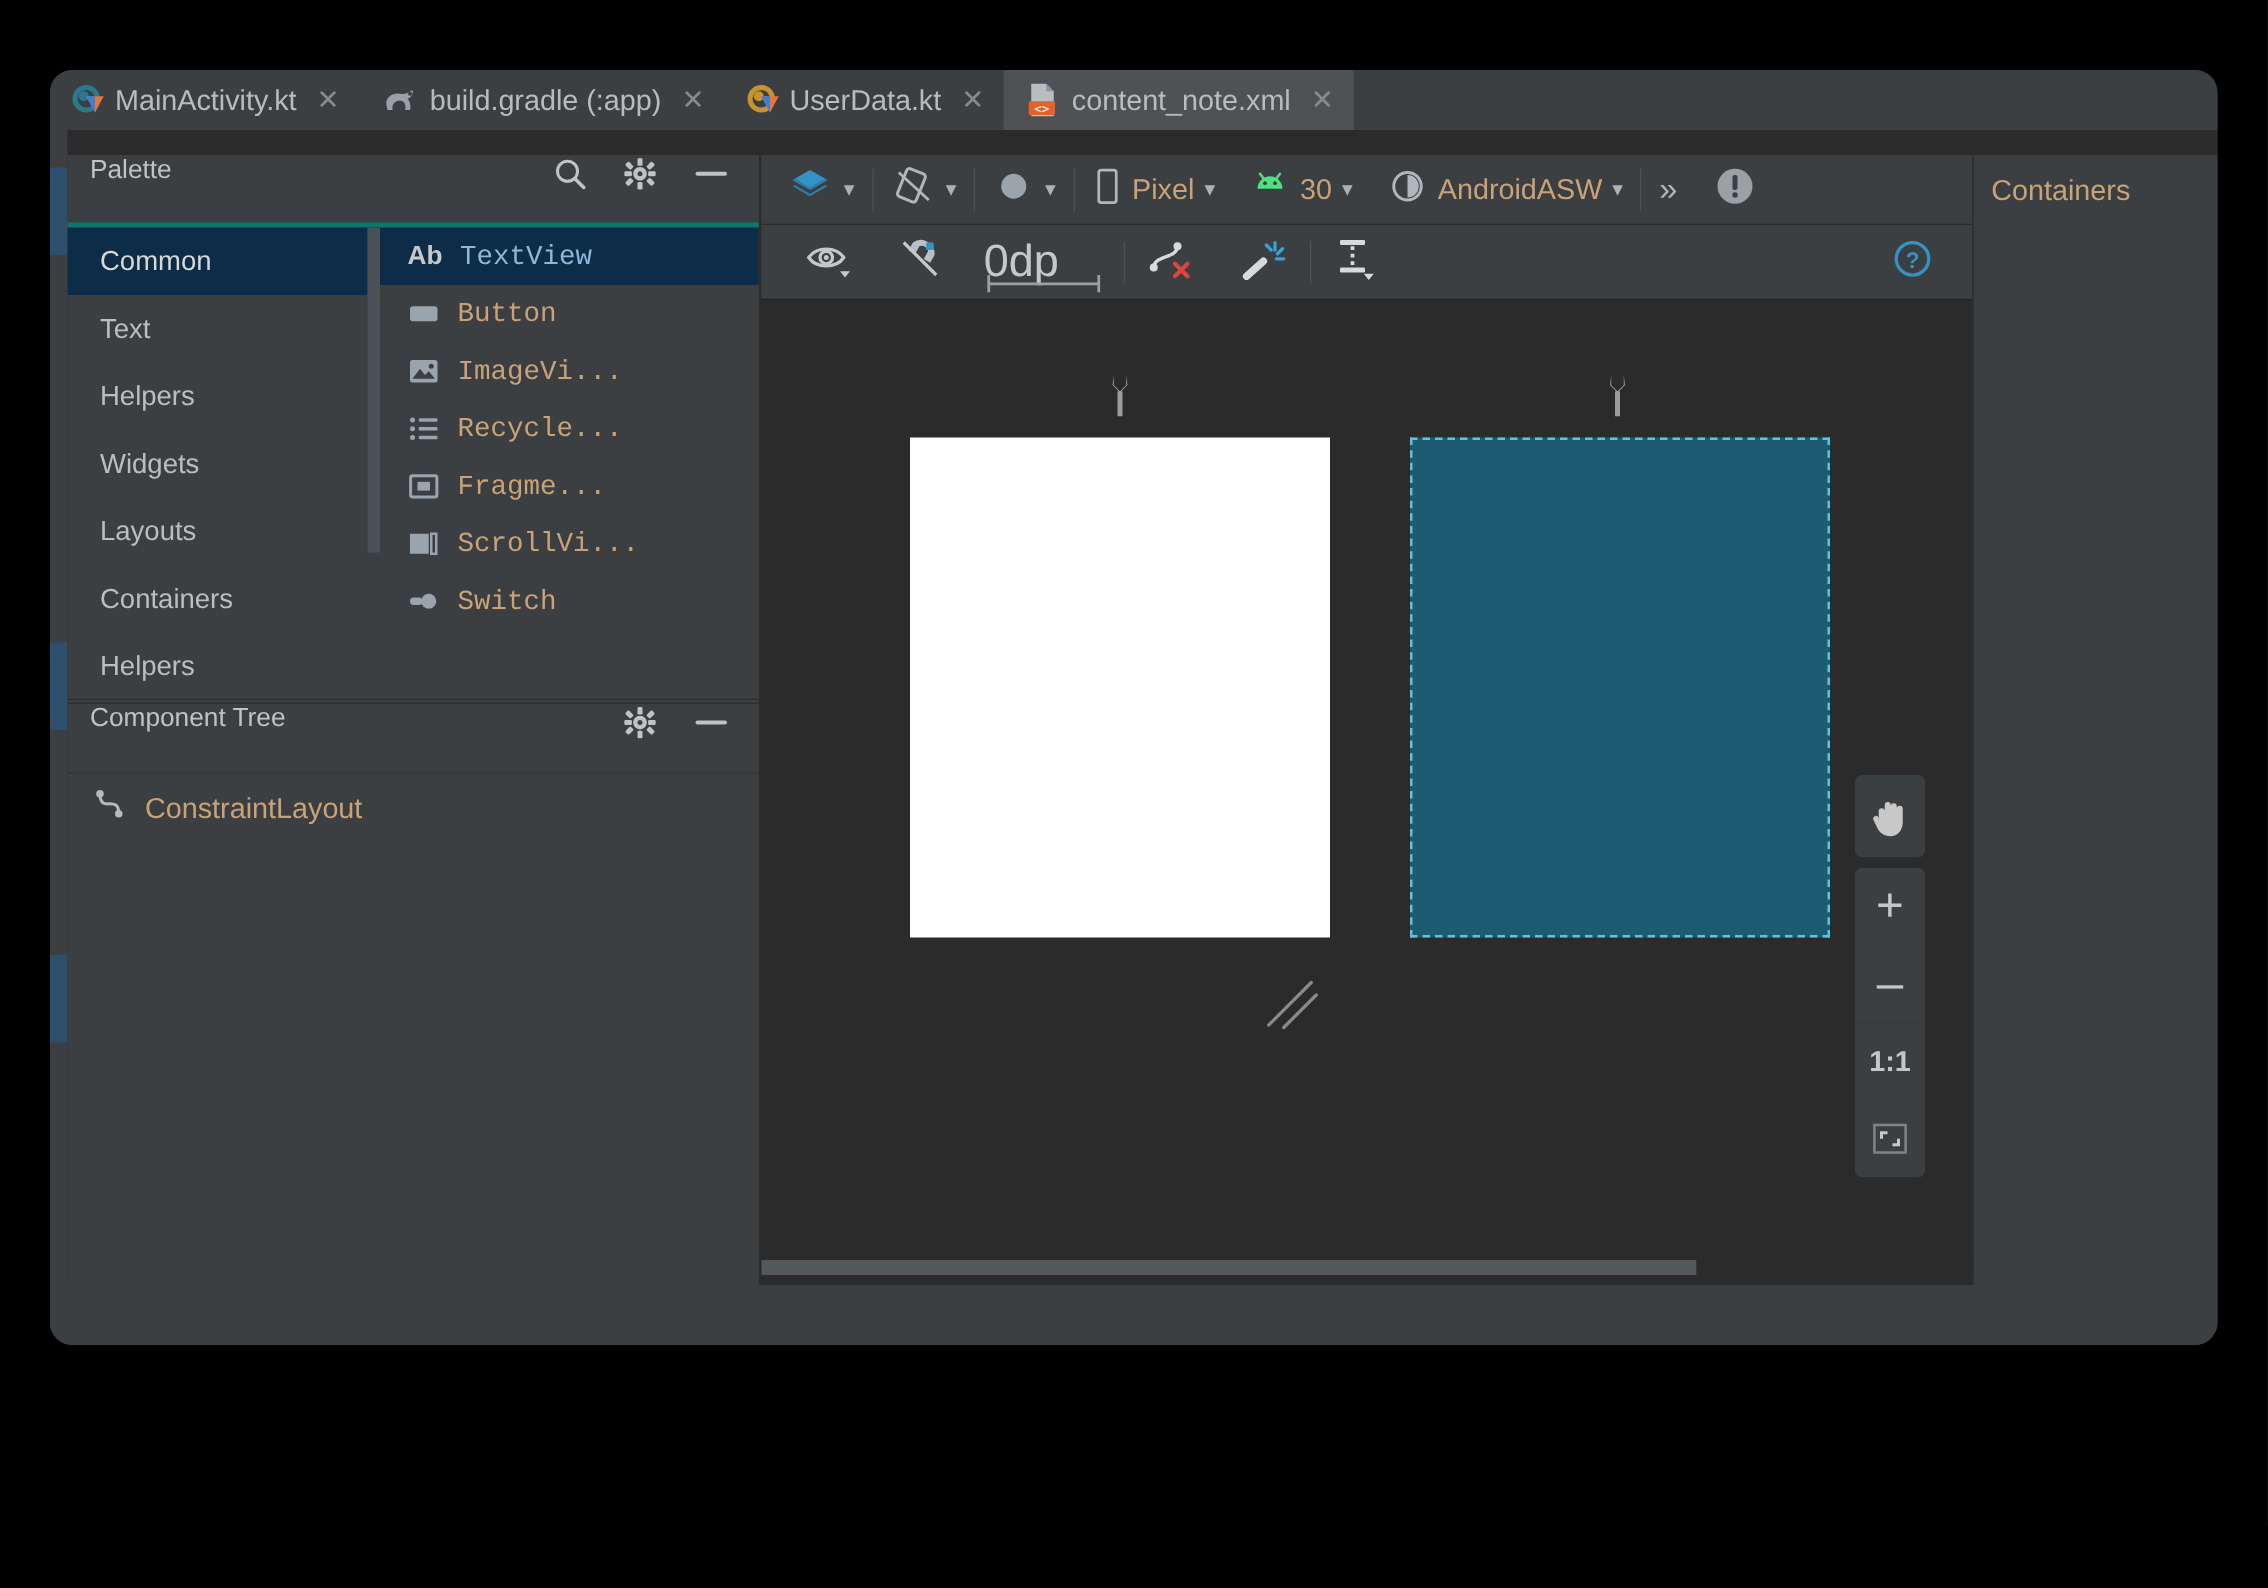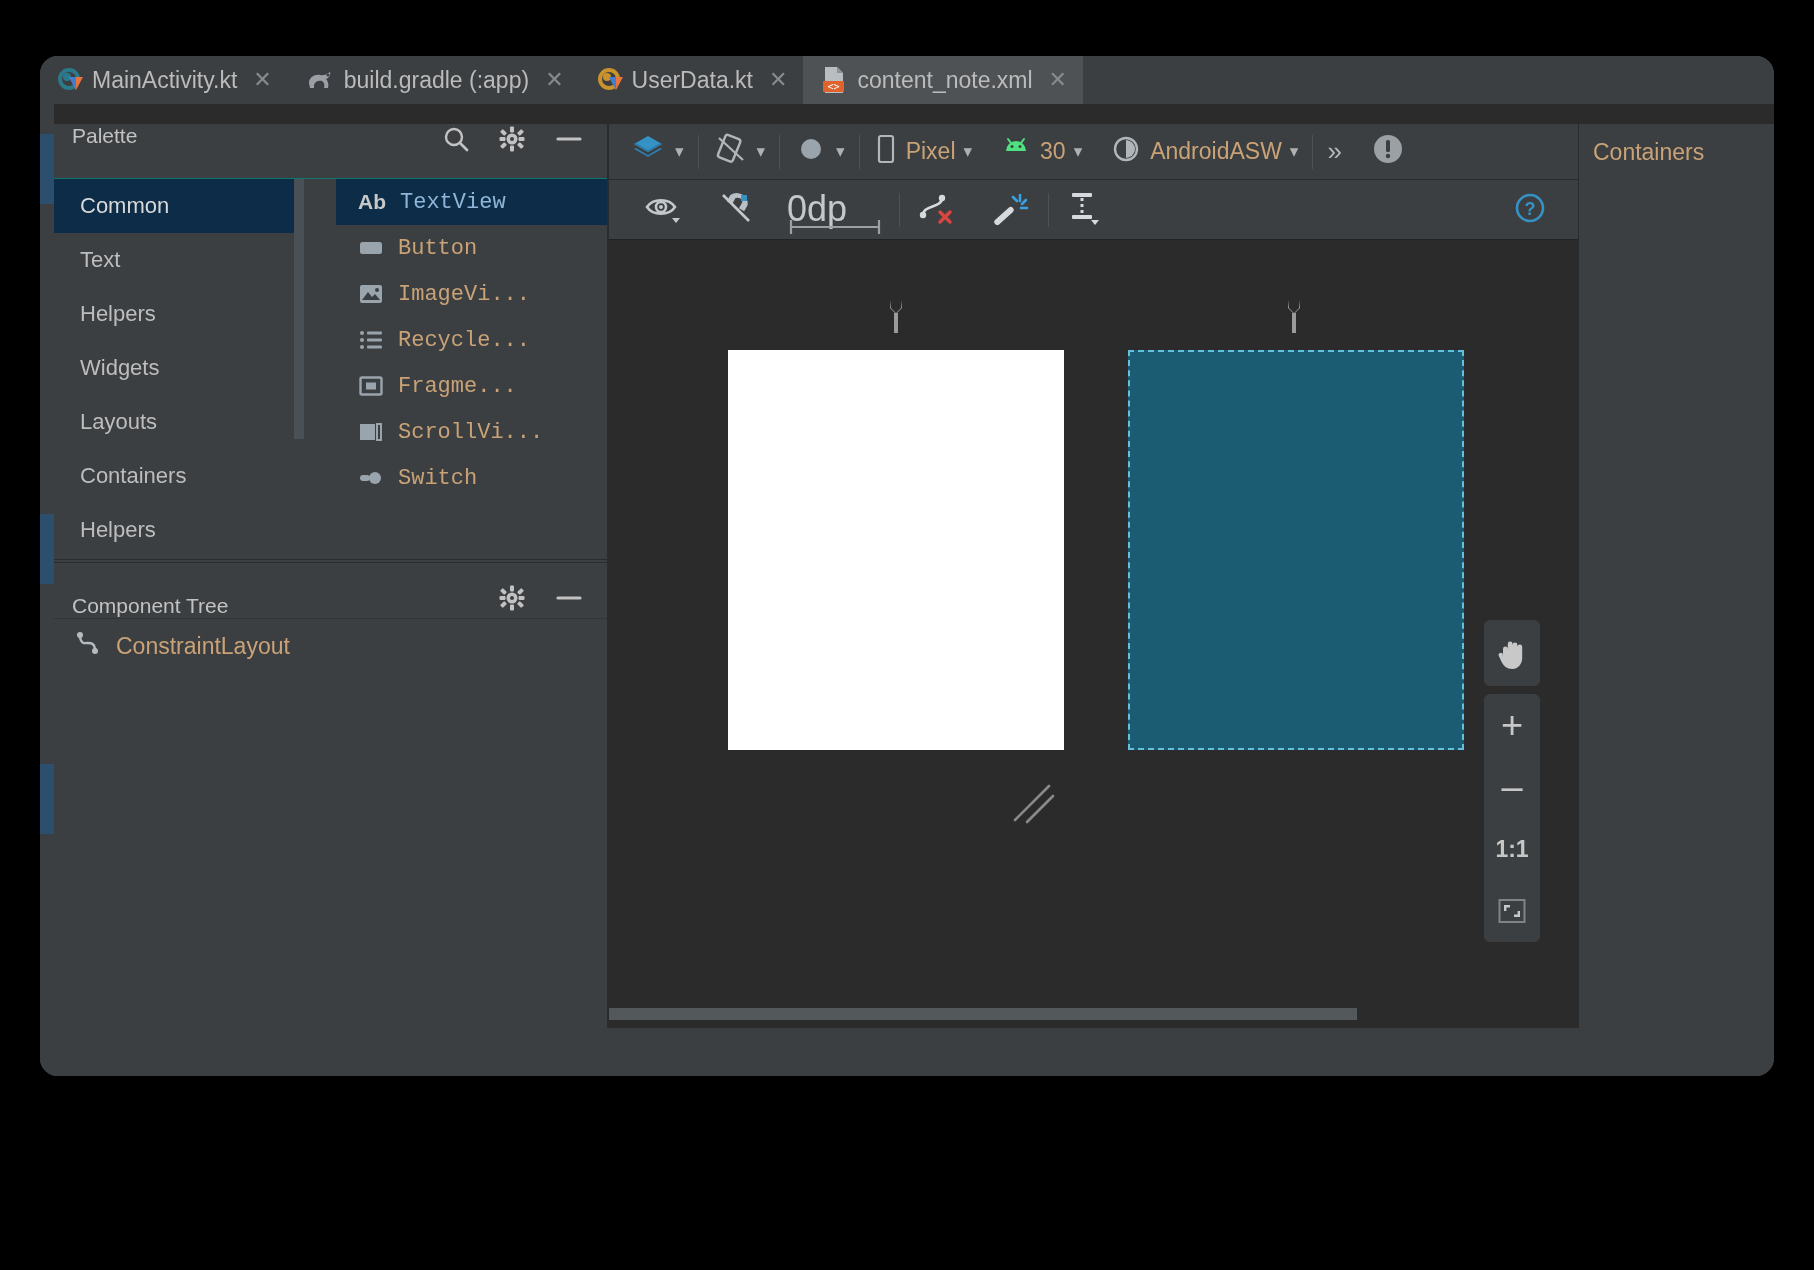--- a/index.html
+++ b/index.html
@@ -110,24 +110,23 @@
     color: #c2c2c2; font-size: 21px;
   }
   .panel-header .title { flex: 1 1 auto; }
   .panel-header .hicons { display: flex; align-items: center; gap: 26px; }
 
   .palette-body {
     position: absolute; left: 0; top: 54px;
     width: 100%; height: 382px;
     display: flex;
     background: #3c3f41;
-    border-top: 1px solid #0f766e;
+    border-top: 4px solid #0f766e;
     border-bottom: 1px solid #2b2b2b;
     overflow: hidden;
-    gap: 32px;
   }
   .cat-list {
     width: 250px; flex: 0 0 auto;
     background: #3c3f41;
     position: relative;
   }
   .cat {
     height: 54px; display: flex; align-items: center;
     padding-left: 26px;
     color: #bdbdbd; font-size: 22px;
@@ -154,21 +153,21 @@
   .pitem.selected .ptext { color: #8fb6d8; }
   .pitem .ptext { white-space: nowrap; font-family: Liberation Mono, monospace; }
   .ab {
     color: #c8c8c8; font-size: 21px; font-weight: 600;
     letter-spacing: 0px;
   }
   .gico { width: 26px; height: 26px; flex: 0 0 auto; }
 
   .tree-header {
     position: absolute; left: 0; top: 438px; width: 100%;
-    height: 56px; display: flex; align-items: flex-end;
+    height: 56px; display: flex; align-items: flex-start;
     padding: 0 22px 0 18px;
     background: #3c3f41;
     color: #c2c2c2; font-size: 21px;
     border-top: 1px solid #2b2b2b;
   }
   .tree-header .title { flex: 1 1 auto; }
   .tree-header .hicons { display: flex; align-items: center; gap: 26px; }
   .tree-body {
     position: absolute; left: 0; top: 494px; width: 100%; bottom: 0;
     background: #3c3f41;

